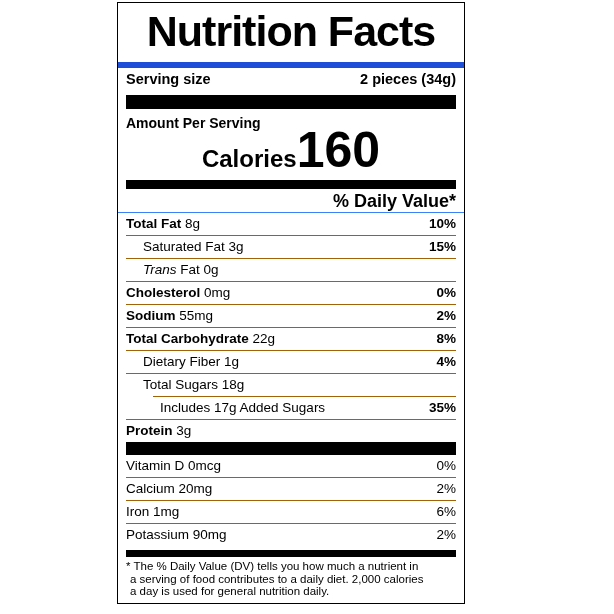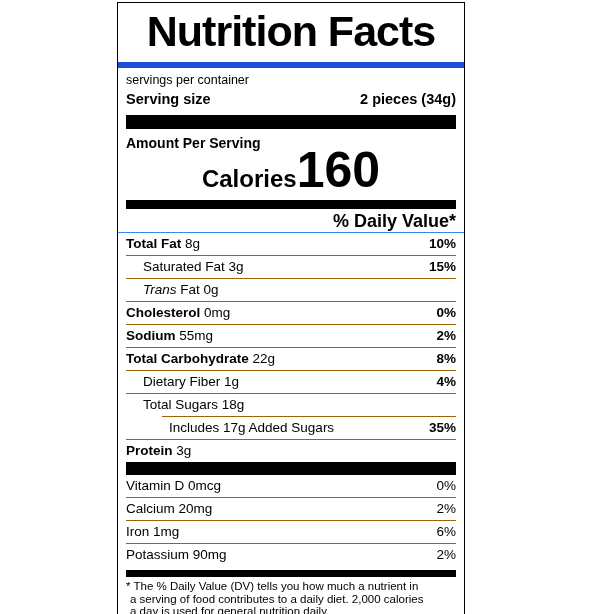--- a/index.html
+++ b/index.html
@@ -108,21 +108,21 @@
     line-height: 16px;
     padding-top: 3px;
     padding-bottom: 3px;
     border-top: 1px solid #a16207;
     white-space: nowrap;
   }
   .rows .row { margin-left: 8px; margin-right: 8px; }
   .rows .row:first-child { border-top: none; }
   .row.ind1 { padding-left: 17px; }
   .row.rule-indent {
-    margin-left: 44px;
+    margin-left: 35px;
     padding-left: 7px;
   }
   .rows .dv { font-weight: bold; }
   .vits .dv { font-weight: normal; }
 
   .footnote {
     padding: 3px 8px 5px 8px;
     font-size: 11.5px;
     line-height: 12.5px;
   }
@@ -131,21 +131,20 @@
 </style>
 </head>
 <body>
 
 <div class="nfl">
 
   <div class="title-section">
     <div class="nfl-title">Nutrition Facts</div>
   </div>
 
-  <div class="servings-line pad">servings per container</div>
 
   <div class="serving-size-row pad">
     <span>Serving size</span>
     <span>2 pieces (34g)</span>
   </div>
 
   <div class="bar bar-14"></div>
 
   <div class="aps pad">Amount Per Serving</div>
 

